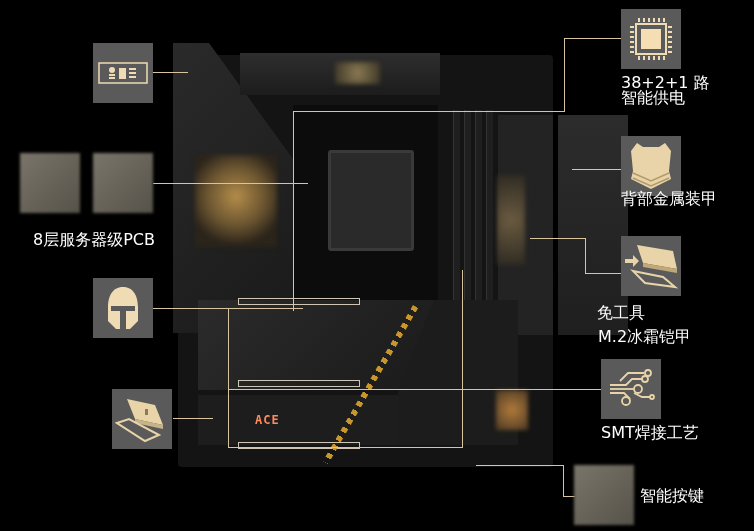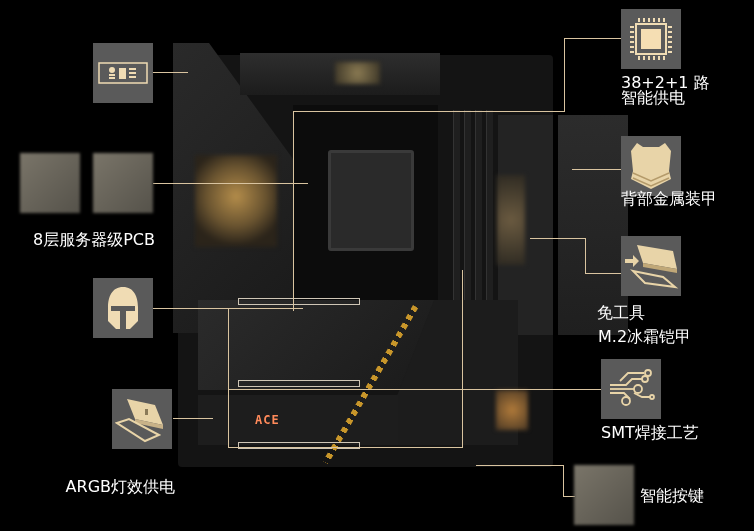--- a/index.html
+++ b/index.html
@@ -106,21 +106,20 @@
   </div>
 
   <div class="icon-box" style="left:112px;top:389px">
     <svg width="54" height="48" viewBox="0 0 54 48">
       <path d="M12 4 L40 10 L48 30 L20 24 Z" fill="#e8d4a8"></path>
       <path d="M20 24 L48 30 L48 34 L20 28 Z" fill="#c8b288"></path>
       <path d="M2 28 L14 24 L44 40 L30 46 Z" fill="none" stroke="#e8d4a8" stroke-width="2"></path>
       <rect x="30" y="14" width="3" height="6" fill="#8a7a58"></rect>
     </svg>
   </div>
-  <div class="label right-align" style="left:20px;top:476px;width:155px">ARGB灯效供电</div>
 
   <div class="icon-box" style="left:621px;top:9px">
     <svg width="44" height="44" viewBox="0 0 44 44">
       <rect x="7" y="7" width="30" height="30" fill="none" stroke="#f0dcb4" stroke-width="2"></rect>
       <rect x="12" y="12" width="20" height="20" fill="#f5deb3"></rect>
       <g fill="#f0dcb4">
         <rect x="9" y="1" width="2" height="4"></rect>
           <rect x="14" y="1" width="2" height="4"></rect>
           <rect x="19" y="1" width="2" height="4"></rect>
           <rect x="24" y="1" width="2" height="4"></rect>

